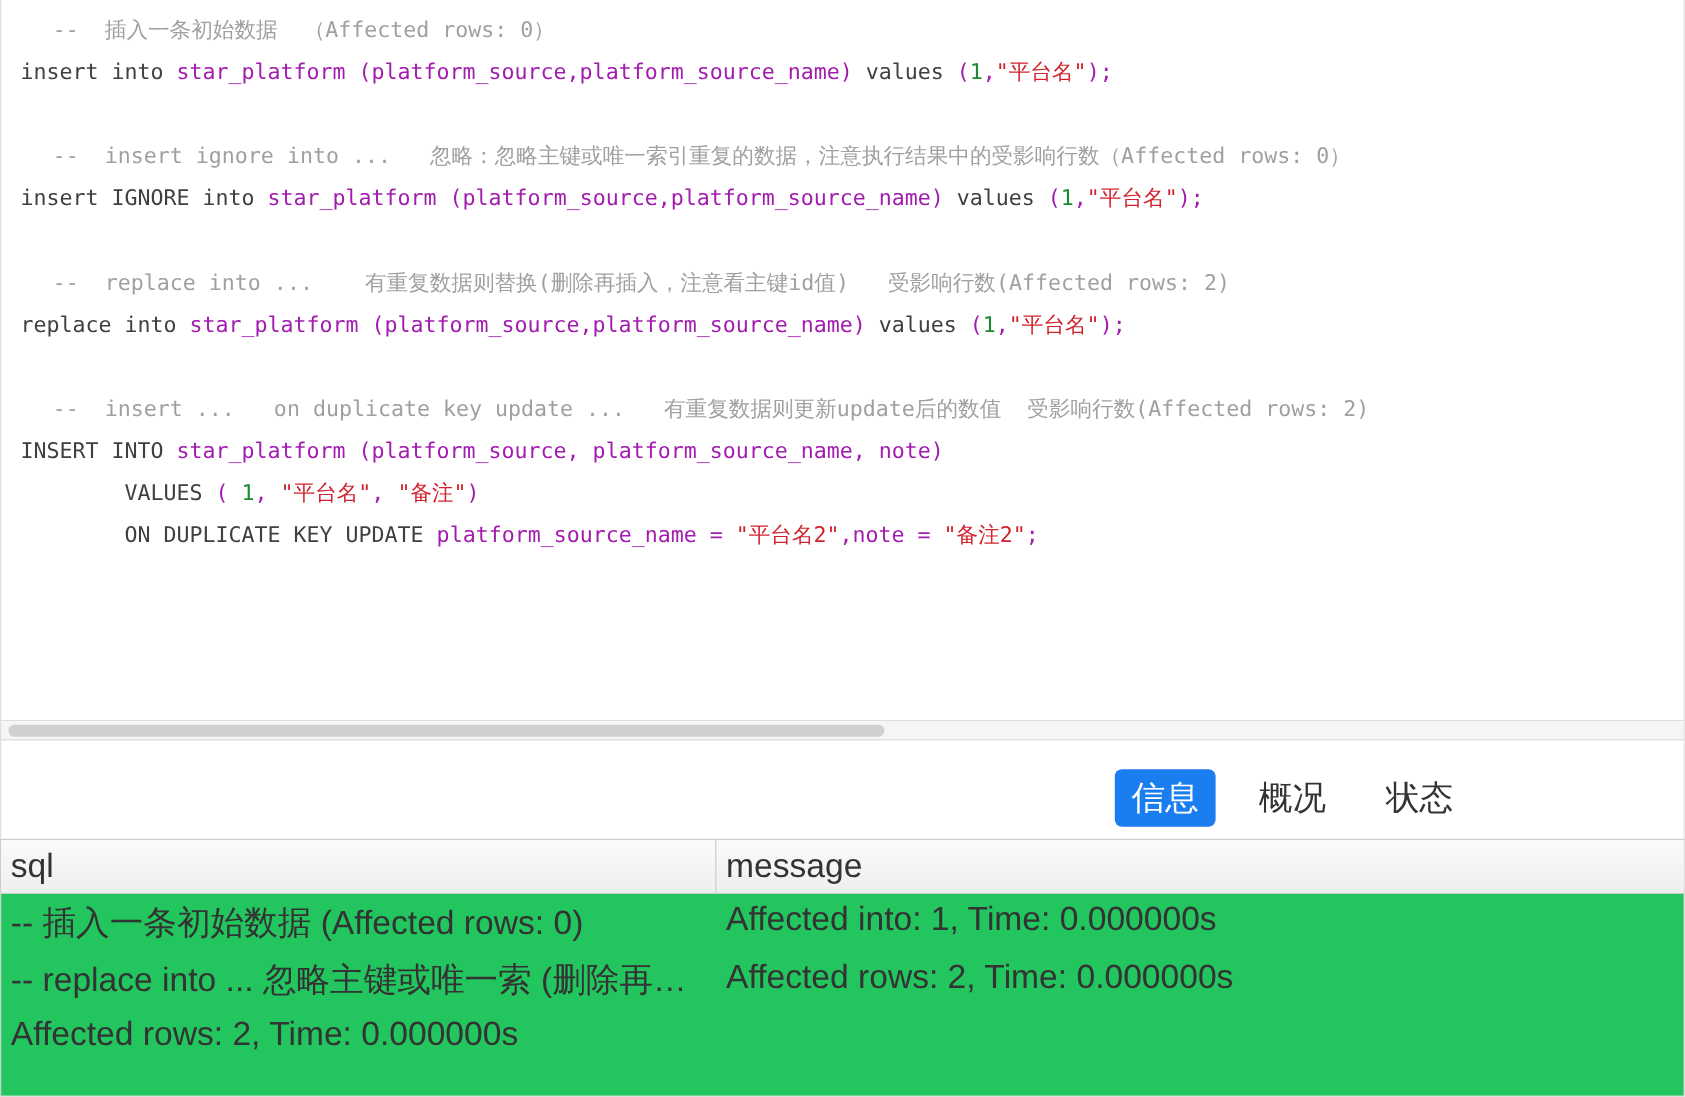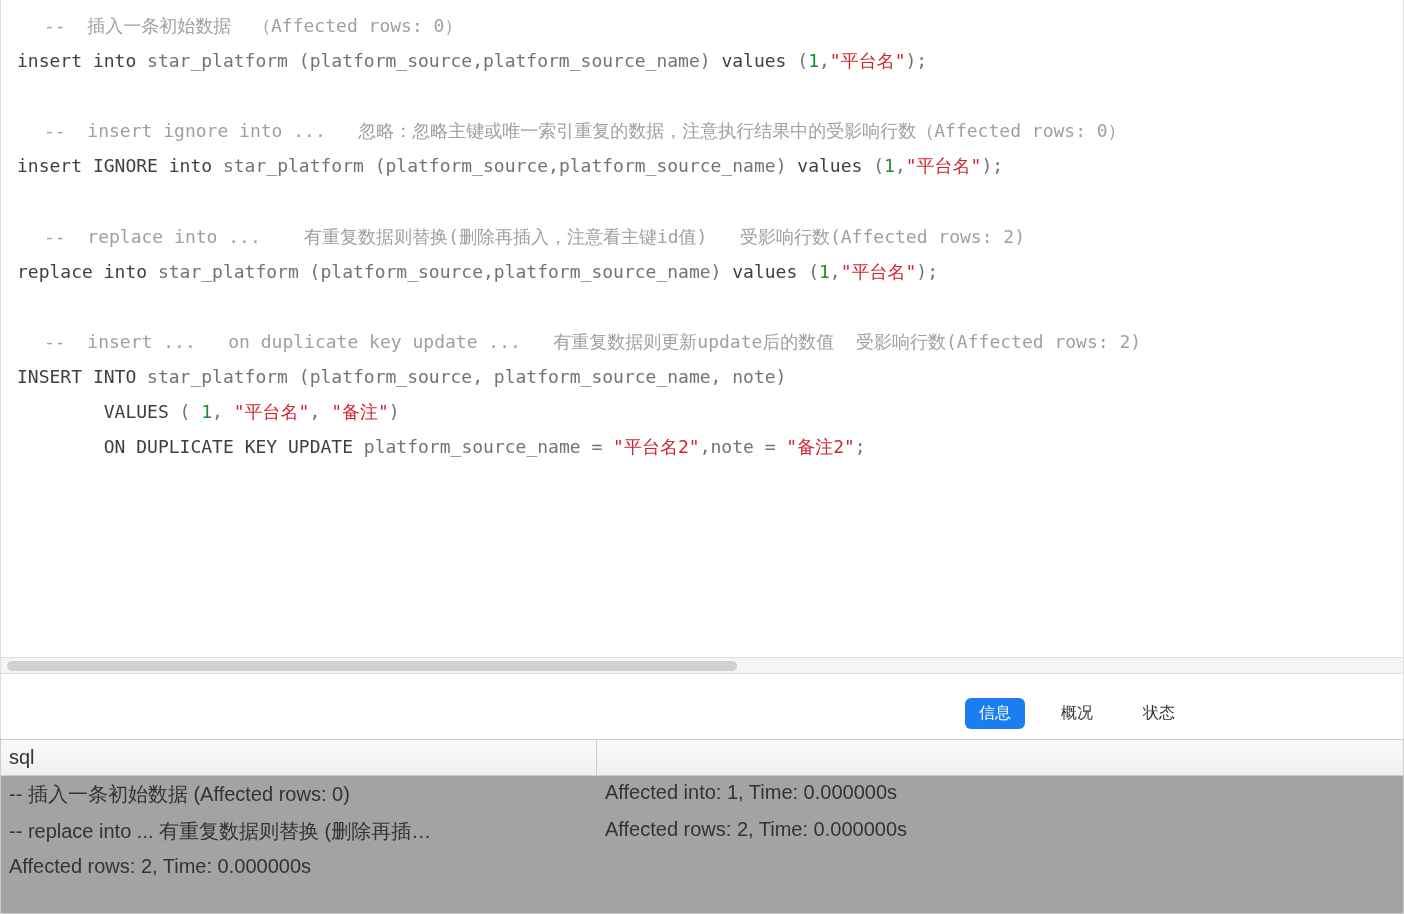--- a/index.html
+++ b/index.html
@@ -20,21 +20,21 @@
   overflow: auto;
   white-space: pre;
   line-height: 1.95;
   border: 1px solid #ddd;
   border-top: none;
 }
 .comment { color: #a0a0a0; margin-left: 27px; }
 .keyword { color: #404040; font-weight: normal; }
 .number { color: #1c8a30; }
 .string { color: #d1232e; }
-.plain { color: #737373; }
+.plain { color: #a21caf; }
 
 .scrollbar-track {
   height: 16px;
   background: #f5f5f5;
   border: 1px solid #ddd;
   border-top: none;
   position: relative;
 }
 .scrollbar-thumb {
   position: absolute;
@@ -52,37 +52,37 @@
   border-right: 1px solid #ddd;
 }
 .tabs-bar {
   display: flex;
   gap: 22px;
   align-items: center;
   padding: 10px 16px;
   border-left: 1px solid #ddd;
   border-right: 1px solid #ddd;
   font-family: -apple-system, "Helvetica Neue", Arial, sans-serif;
-  font-size: 16px;
+  font-size: 28px;
   justify-content: center;
 }
 .tabs-inner { display: flex; gap: 22px; margin-left: 750px; }
 .tab {
   padding: 5px 14px;
   border-radius: 6px;
   cursor: pointer;
 }
 .tab.active {
   background: #1a7df0;
   color: #fff;
 }
 .results {
   border: 1px solid #ccc;
   font-family: -apple-system, "Helvetica Neue", Arial, sans-serif;
-  font-size: 20px;
+  font-size: 28px;
 }
 .results-header {
   display: flex;
   background: linear-gradient(#fafafa, #efefef);
   border-bottom: 1px solid #ccc;
 }
 .results-header .col {
   padding: 6px 8px;
   color: #333;
 }
@@ -93,21 +93,21 @@
   padding: 0;
 }
 .results-row .cell {
   padding: 5px 8px;
   white-space: nowrap;
   overflow: hidden;
   text-overflow: ellipsis;
 }
 .cell-sql { width: 596px; }
 .cell-msg { flex: 1; }
-.results-body { background: #a3a3a3; padding-bottom: 30px; }
+.results-body { background: #22c55e; padding-bottom: 30px; }
 </style>
 </head>
 <body>
 
 <div class="editor" id="editor"><div><span class="comment">--  插入一条初始数据  （Affected rows: 0）</span></div><div><span class="keyword">insert</span><span class="plain"> </span><span class="keyword">into</span><span class="plain"> star_platform (platform_source,platform_source_name) </span><span class="keyword">values</span><span class="plain"> (</span><span class="number">1</span><span class="plain">,</span><span class="string">"平台名"</span><span class="plain">);</span></div><div>&nbsp;</div><div><span class="comment">--  insert ignore into ...   忽略：忽略主键或唯一索引重复的数据，注意执行结果中的受影响行数（Affected rows: 0）</span></div><div><span class="keyword">insert</span><span class="plain"> </span><span class="keyword">IGNORE</span><span class="plain"> </span><span class="keyword">into</span><span class="plain"> star_platform (platform_source,platform_source_name) </span><span class="keyword">values</span><span class="plain"> (</span><span class="number">1</span><span class="plain">,</span><span class="string">"平台名"</span><span class="plain">);</span></div><div>&nbsp;</div><div><span class="comment">--  replace into ...    有重复数据则替换(删除再插入，注意看主键id值)   受影响行数(Affected rows: 2)</span></div><div><span class="keyword">replace</span><span class="plain"> </span><span class="keyword">into</span><span class="plain"> star_platform (platform_source,platform_source_name) </span><span class="keyword">values</span><span class="plain"> (</span><span class="number">1</span><span class="plain">,</span><span class="string">"平台名"</span><span class="plain">);</span></div><div>&nbsp;</div><div><span class="comment">--  insert ...   on duplicate key update ...   有重复数据则更新update后的数值  受影响行数(Affected rows: 2)</span></div><div><span class="keyword">INSERT</span><span class="plain"> </span><span class="keyword">INTO</span><span class="plain"> star_platform (platform_source, platform_source_name, note)</span></div><div><span class="plain">        </span><span class="keyword">VALUES</span><span class="plain"> ( </span><span class="number">1</span><span class="plain">, </span><span class="string">"平台名"</span><span class="plain">, </span><span class="string">"备注"</span><span class="plain">)</span></div><div><span class="plain">        </span><span class="keyword">ON</span><span class="plain"> </span><span class="keyword">DUPLICATE</span><span class="plain"> </span><span class="keyword">KEY</span><span class="plain"> </span><span class="keyword">UPDATE</span><span class="plain"> platform_source_name = </span><span class="string">"平台名2"</span><span class="plain">,note = </span><span class="string">"备注2"</span><span class="plain">;</span></div></div>
 
 <div class="scrollbar-track">
   <div class="scrollbar-thumb"></div>
 </div>
 
@@ -117,27 +117,28 @@
   <div class="tabs-inner" id="tabs">
       <div class="tab active">信息</div>
       <div class="tab">概况</div>
       <div class="tab">状态</div>
     </div>
 </div>
 
 <div class="results">
   <div class="results-header">
     <div class="col col-sql">sql</div>
+    <div class="col col-msg">message</div>
   </div>
   <div class="results-body" id="results-body">
       <div class="results-row">
         <div class="cell cell-sql">-- 插入一条初始数据  (Affected rows: 0)</div>
         <div class="cell cell-msg">Affected into: 1, Time: 0.000000s</div>
       </div>
       <div class="results-row">
-        <div class="cell cell-sql">-- replace into ...    有重复数据则替换 (删除再插…</div>
+        <div class="cell cell-sql">-- replace into ...    忽略主键或唯一索 (删除再插…</div>
         <div class="cell cell-msg">Affected rows: 2, Time: 0.000000s</div>
       </div>
       <div class="results-row">
         <div class="cell cell-msg">Affected rows: 2, Time: 0.000000s</div>
       </div>
     </div>
 </div>
 
 </body></html>

